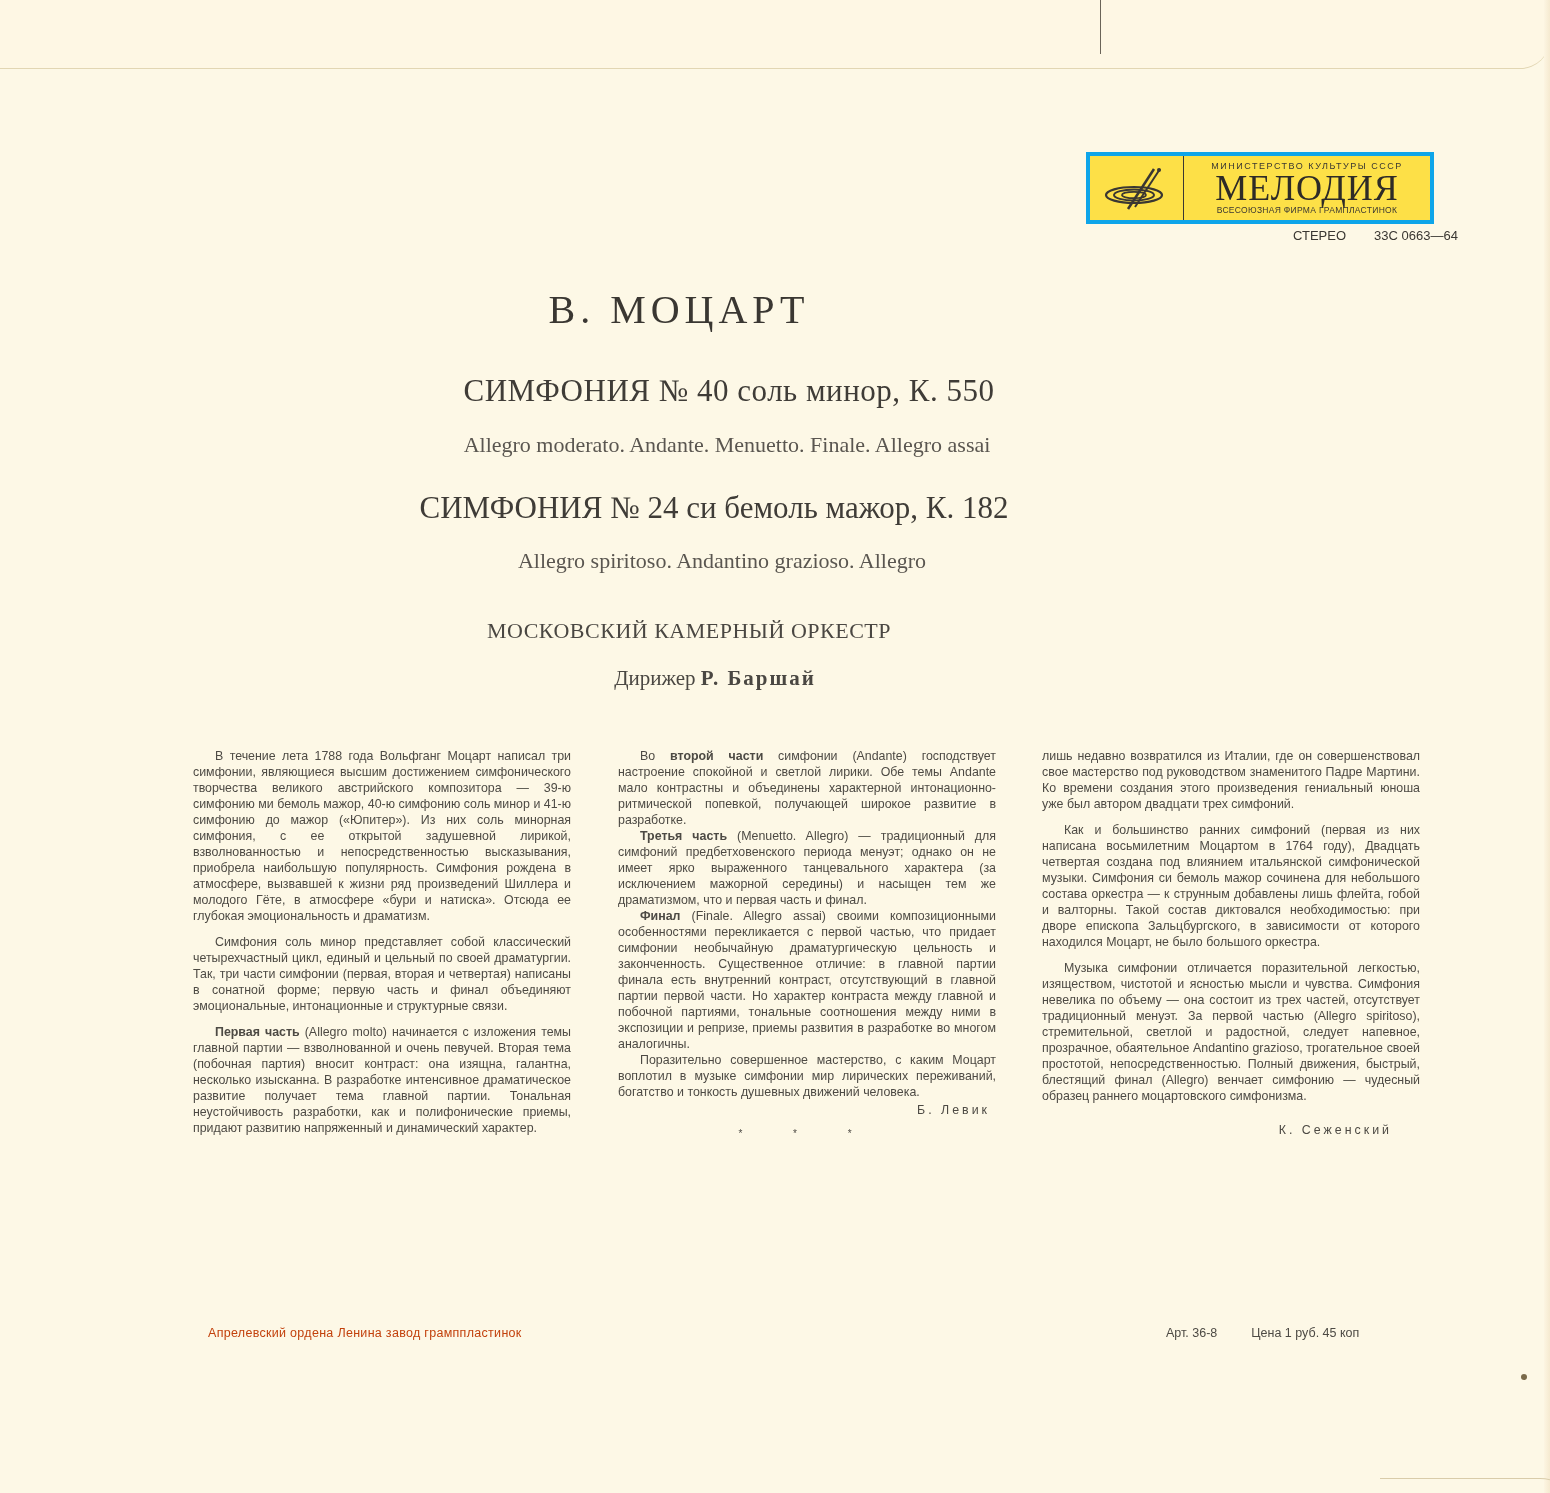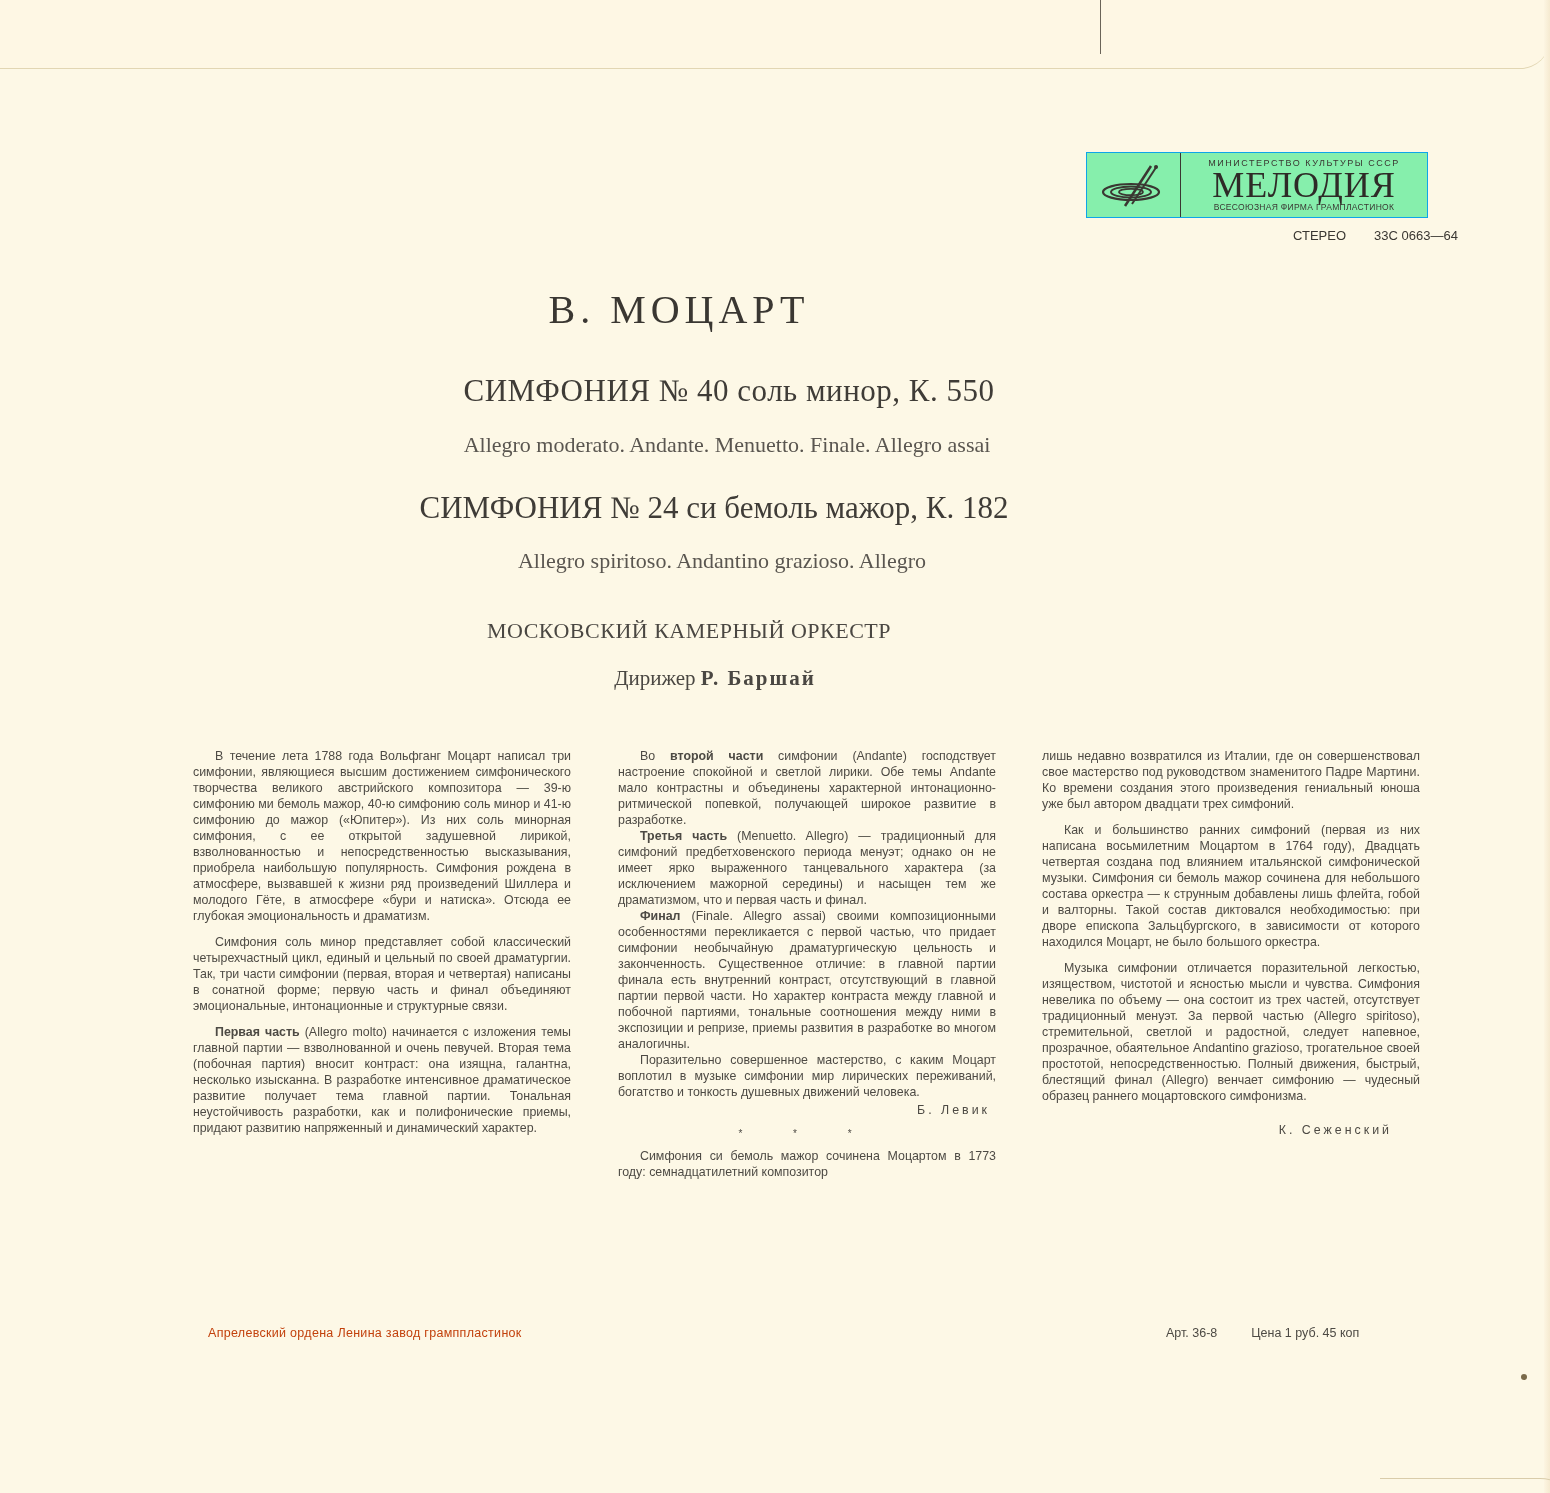--- a/index.html
+++ b/index.html
@@ -25,21 +25,21 @@
   }
   .sleeve-bottom-curve {
     position: absolute; left: 1380px; top: 1478px; width: 200px; height: 40px;
     border-top: 1px solid #d9ccaa; border-top-right-radius: 40px;
   }
   .dot { position: absolute; left: 1521px; top: 1374px; width: 6px; height: 6px; border-radius: 50%; background: #7a6a4a; }
 
   
   .label-box {
     position: absolute; left: 1086px; top: 152px; width: 340px; height: 64px;
-    border: 1px solid #0ea5e9; display: flex; background: #86efac; justify-content: flex-end;
+    border: 4px solid #0ea5e9; display: flex; background: #fde047; justify-content: flex-end;
   }
   .logo-mark {
     width: 93px; height: 64px; border-right: 1px solid #3a3732;
     display: flex; align-items: center; justify-content: center;
   }
   .logo-text { flex: 1; display: flex; flex-direction: column; align-items: center; justify-content: center; }
   .logo-ministry { font-size: 9px; letter-spacing: 1.5px; color: #3a3732; }
   .logo-name { font-family: Liberation Serif, serif; font-size: 36px; line-height: 34px; letter-spacing: 1px; color: #2e2b27; font-weight: 300; }
   .logo-firm { font-size: 8.5px; letter-spacing: 0.3px; color: #3a3732; }
   .catalog {
@@ -122,21 +122,20 @@
   <p class="gap"><b>Первая часть</b><span> (Allegro molto) начинается с изложения темы главной партии — взволнованной и очень певучей. Вторая тема (побочная партия) вносит контраст: она изящна, галантна, несколько изысканна. В разработке интенсивное драматическое развитие получает тема главной партии. Тональная неустойчивость разработки, как и полифонические приемы, придают развитию напряженный и динамический характер.</span></p>
 </div>
 
 <div class="col col2">
   <p><span>Во </span><b>второй части</b><span> симфонии (Andante) господствует настроение спокойной и светлой лирики. Обе темы Andante мало контрастны и объединены характерной интонационно-ритмической попевкой, получающей широкое развитие в разработке.</span></p>
   <p><b>Третья часть</b><span> (Menuetto. Allegro) — традиционный для симфоний предбетховенского периода менуэт; однако он не имеет ярко выраженного танцевального характера (за исключением мажорной середины) и насыщен тем же драматизмом, что и первая часть и финал.</span></p>
   <p><b>Финал</b><span> (Finale. Allegro assai) своими композиционными особенностями перекликается с первой частью, что придает симфонии необычайную драматургическую цельность и законченность. Существенное отличие: в главной партии финала есть внутренний контраст, отсутствующий в главной партии первой части. Но характер контраста между главной и побочной партиями, тональные соотношения между ними в экспозиции и репризе, приемы развития в разработке во многом аналогичны.</span></p>
   <p>Поразительно совершенное мастерство, с каким Моцарт воплотил в музыке симфонии мир лирических переживаний, богатство и тонкость душевных движений человека.</p>
   <div class="sign">Б. Левик</div>
   <div class="stars">* * *</div>
-  <p>Симфония си бемоль мажор сочинена Моцартом в 1773 году: семнадцатилетний композитор</p>
 </div>
 
 <div class="col col3">
   <p style="text-indent:0">лишь недавно возвратился из Италии, где он совершенствовал свое мастерство под руководством знаменитого Падре Мартини. Ко времени создания этого произведения гениальный юноша уже был автором двадцати трех симфоний.</p>
   <p class="gap">Как и большинство ранних симфоний (первая из них написана восьмилетним Моцартом в 1764 году), Двадцать четвертая создана под влиянием итальянской симфонической музыки. Симфония си бемоль мажор сочинена для небольшого состава оркестра — к струнным добавлены лишь флейта, гобой и валторны. Такой состав диктовался необходимостью: при дворе епископа Зальцбургского, в зависимости от которого находился Моцарт, не было большого оркестра.</p>
   <p class="gap">Музыка симфонии отличается поразительной легкостью, изяществом, чистотой и ясностью мысли и чувства. Симфония невелика по объему — она состоит из трех частей, отсутствует традиционный менуэт. За первой частью (Allegro spiritoso), стремительной, светлой и радостной, следует напевное, прозрачное, обаятельное Andantino grazioso, трогательное своей простотой, непосредственностью. Полный движения, быстрый, блестящий финал (Allegro) венчает симфонию — чудесный образец раннего моцартовского симфонизма.</p>
   <div class="sign" style="margin-top:18px; padding-right:28px">К. Сеженский</div>
 </div>
 
 <div class="footer-left">Апрелевский ордена Ленина завод грамппластинок</div>

